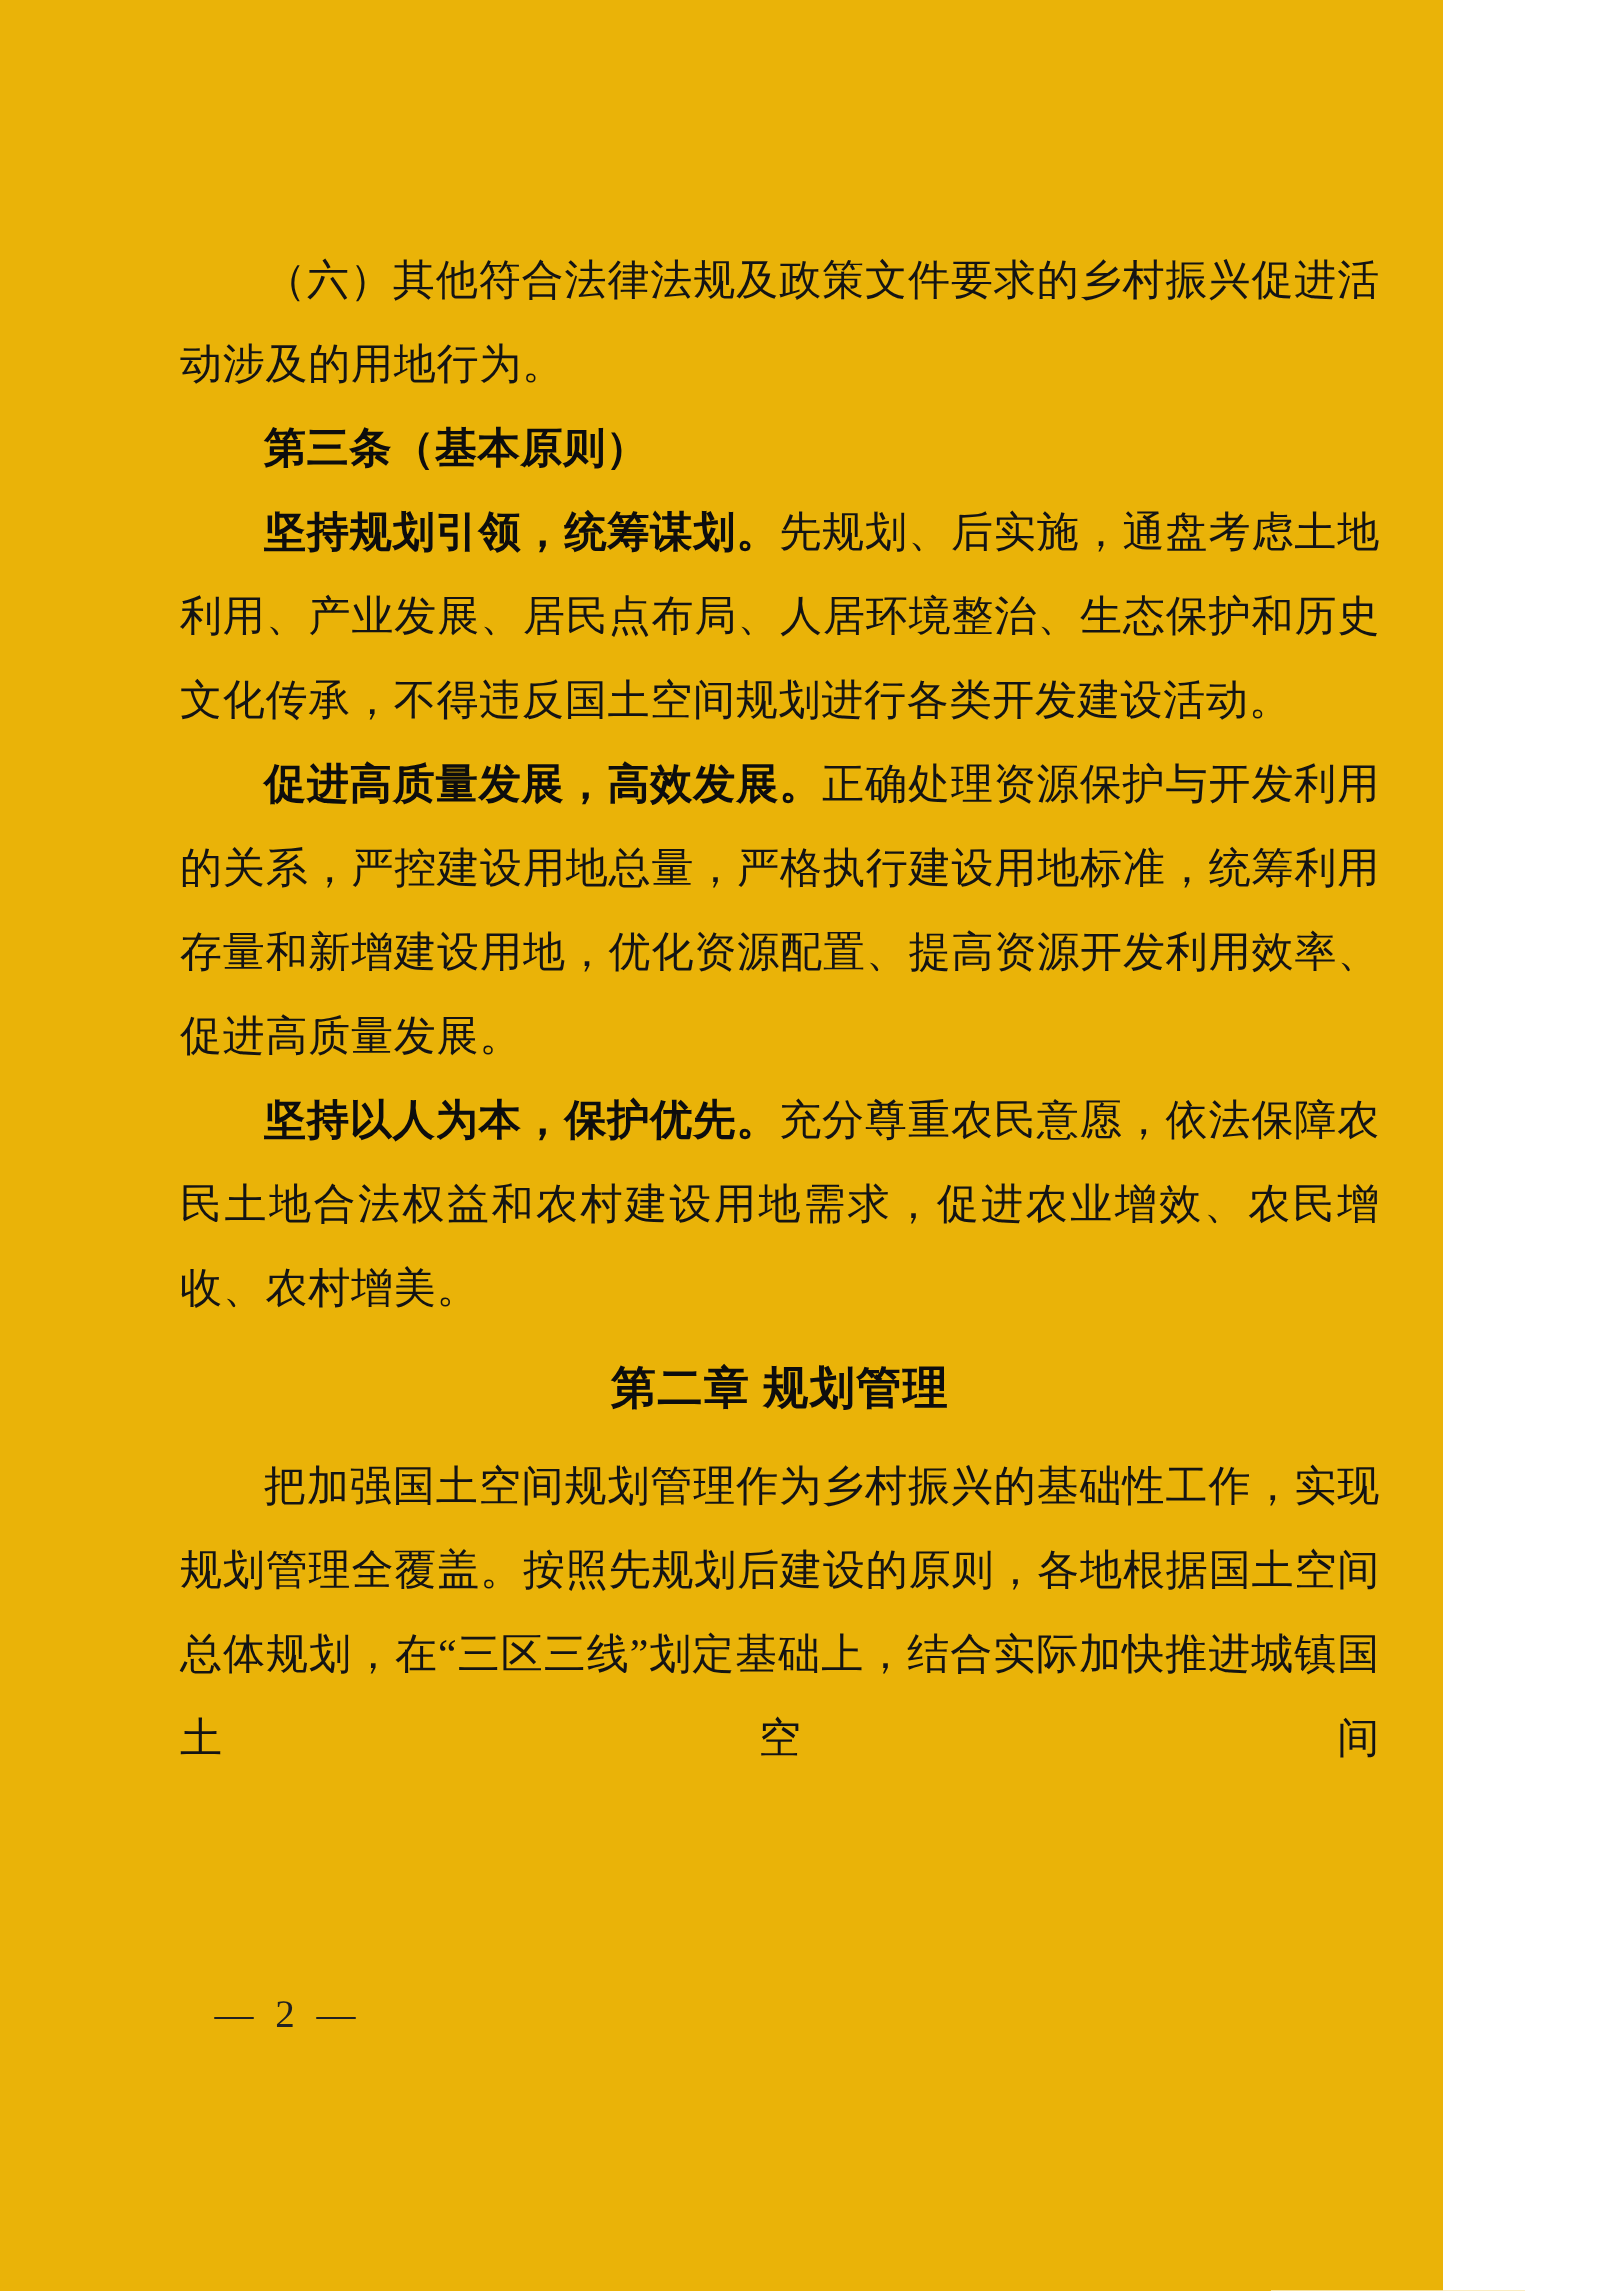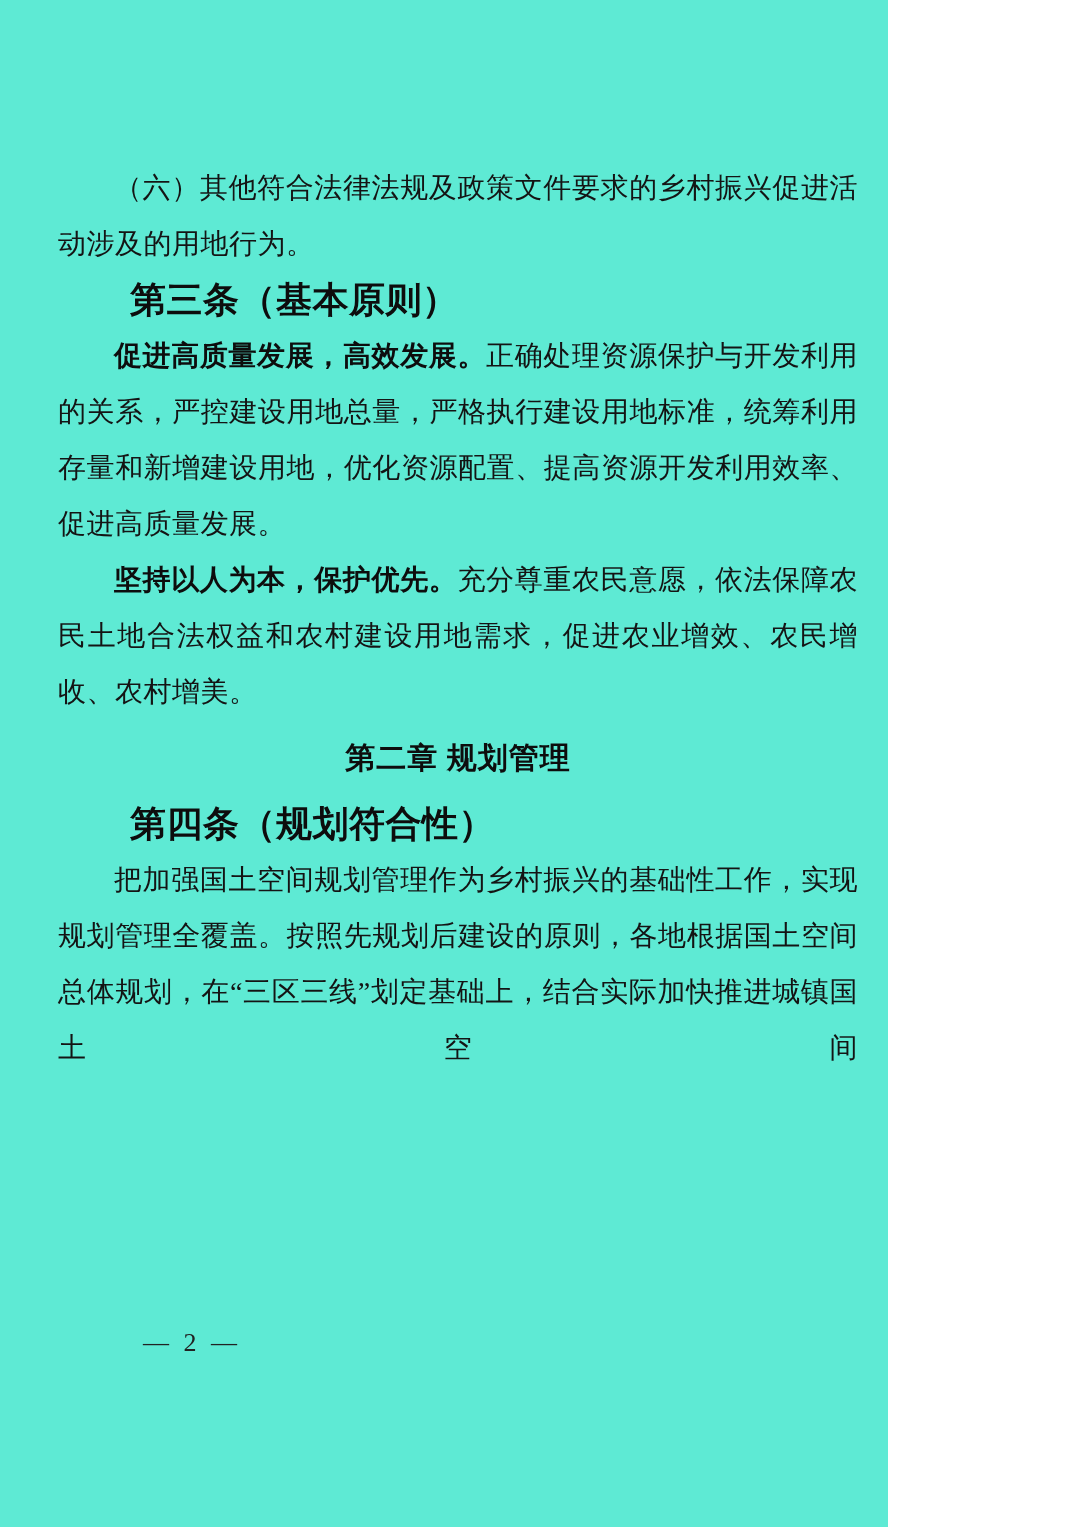--- a/index.html
+++ b/index.html
@@ -2,46 +2,46 @@
 <html><head>
 <meta charset="utf-8">
 <style>
   html, body {
     margin: 0;
     padding: 0;
     background: #ffffff;
   }
   .page {
     position: relative;
-    width: 888px;
+    width: 962px;
     height: 1527px;
-    background: #5eead4;
+    background: #eab308;
     font-family: "Liberation Serif", "DejaVu Serif", serif;
     color: #141414;
     overflow: hidden;
     box-sizing: border-box;
-    padding: 160px 138px 0 58px;
+    padding: 160px 138px 0 120px;
   }
   .content {
     width: 800px;
   }
   p.body-para {
     margin: 0;
     font-size: 28px;
     line-height: 56px;
     text-indent: 2em;
     text-align: justify;
     letter-spacing: 0.5px;
   }
   p.body-para.cont {
     text-align-last: justify;
   }
   p.article-heading {
     margin: 0;
-    font-size: 36px;
+    font-size: 28px;
     line-height: 56px;
     text-indent: 2em;
     font-weight: bold;
     color: #0d0d0d;
     letter-spacing: 0.5px;
   }
   .lead {
     font-weight: bold;
     color: #0d0d0d;
   }
@@ -68,28 +68,28 @@
 </head>
 <body>
 
 <div class="page">
   <div class="content">
 
     <p class="body-para"><span>（六）其他符合法律法规及政策文件要求的乡村振兴促进活动涉及的用地行为。</span></p>
 
     <p class="article-heading"><span>第三条（基本原则）</span></p>
 
+    <p class="body-para"><span class="lead">坚持规划引领，统筹谋划。</span><span>先规划、后实施，通盘考虑土地利用、产业发展、居民点布局、人居环境整治、生态保护和历史文化传承，不得违反国土空间规划进行各类开发建设活动。</span></p>
 
 
     <p class="body-para"><span class="lead">促进高质量发展，高效发展。</span><span>正确处理资源保护与开发利用的关系，严控建设用地总量，严格执行建设用地标准，统筹利用存量和新增建设用地，优化资源配置、提高资源开发利用效率、促进高质量发展。</span></p>
 
     <p class="body-para"><span class="lead">坚持以人为本，保护优先。</span><span>充分尊重农民意愿，依法保障农民土地合法权益和农村建设用地需求，促进农业增效、农民增收、农村增美。</span></p>
 
     <h2 class="chapter-heading"><span>第二章 规划管理</span></h2>
 
-    <p class="article-heading"><span>第四条（规划符合性）</span></p>
 
     <p class="body-para cont"><span>把加强国土空间规划管理作为乡村振兴的基础性工作，实现规划管理全覆盖。按照先规划后建设的原则，各地根据国土空间总体规划，在“三区三线”划定基础上，结合实际加快推进城镇国土空间</span></p>
 
   </div>
 
   <div class="page-number">— 2 —</div>
 </div>
 
 </body></html>

